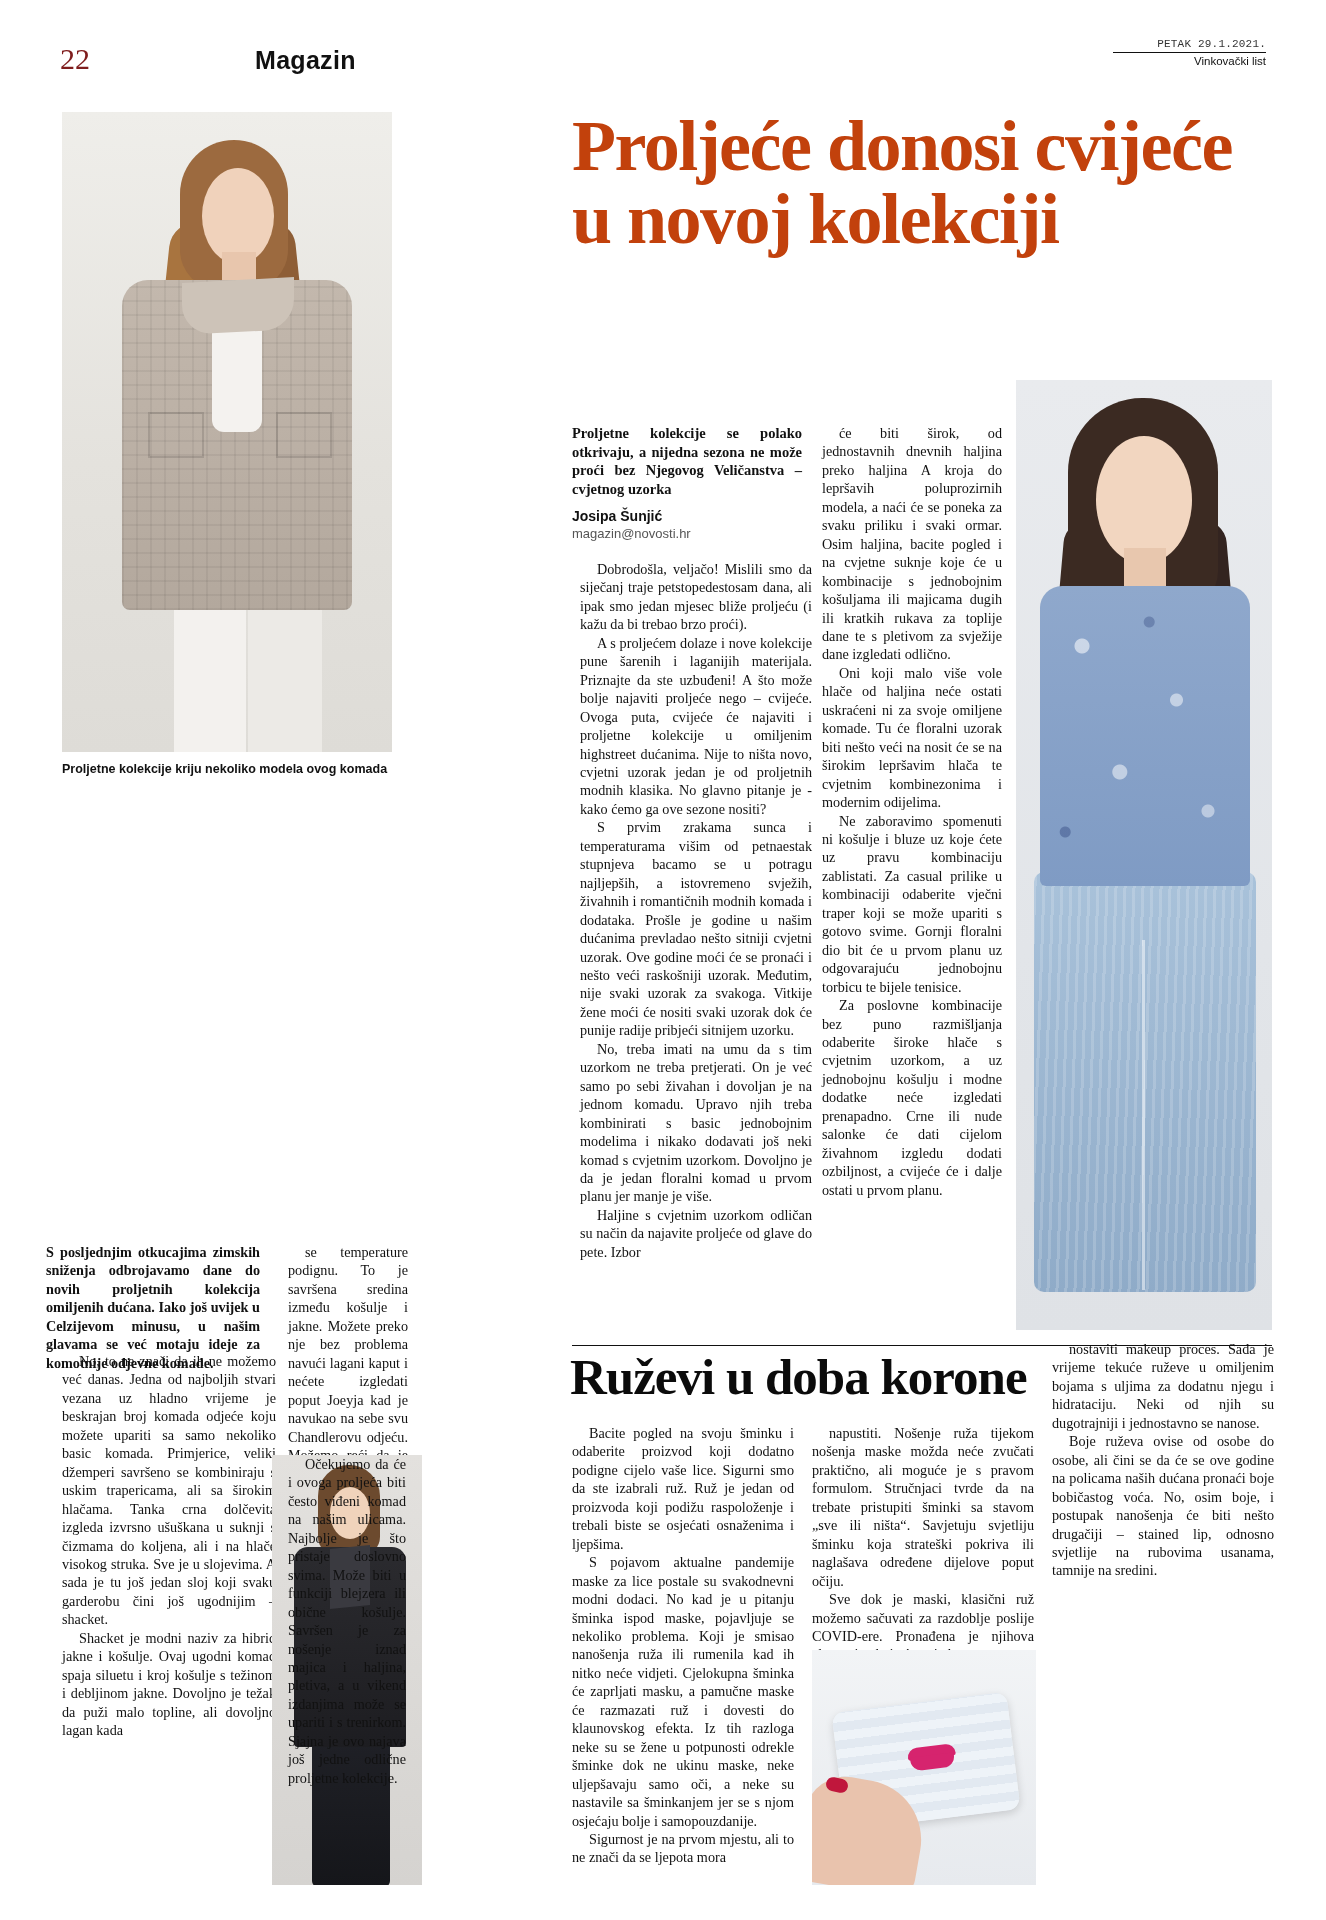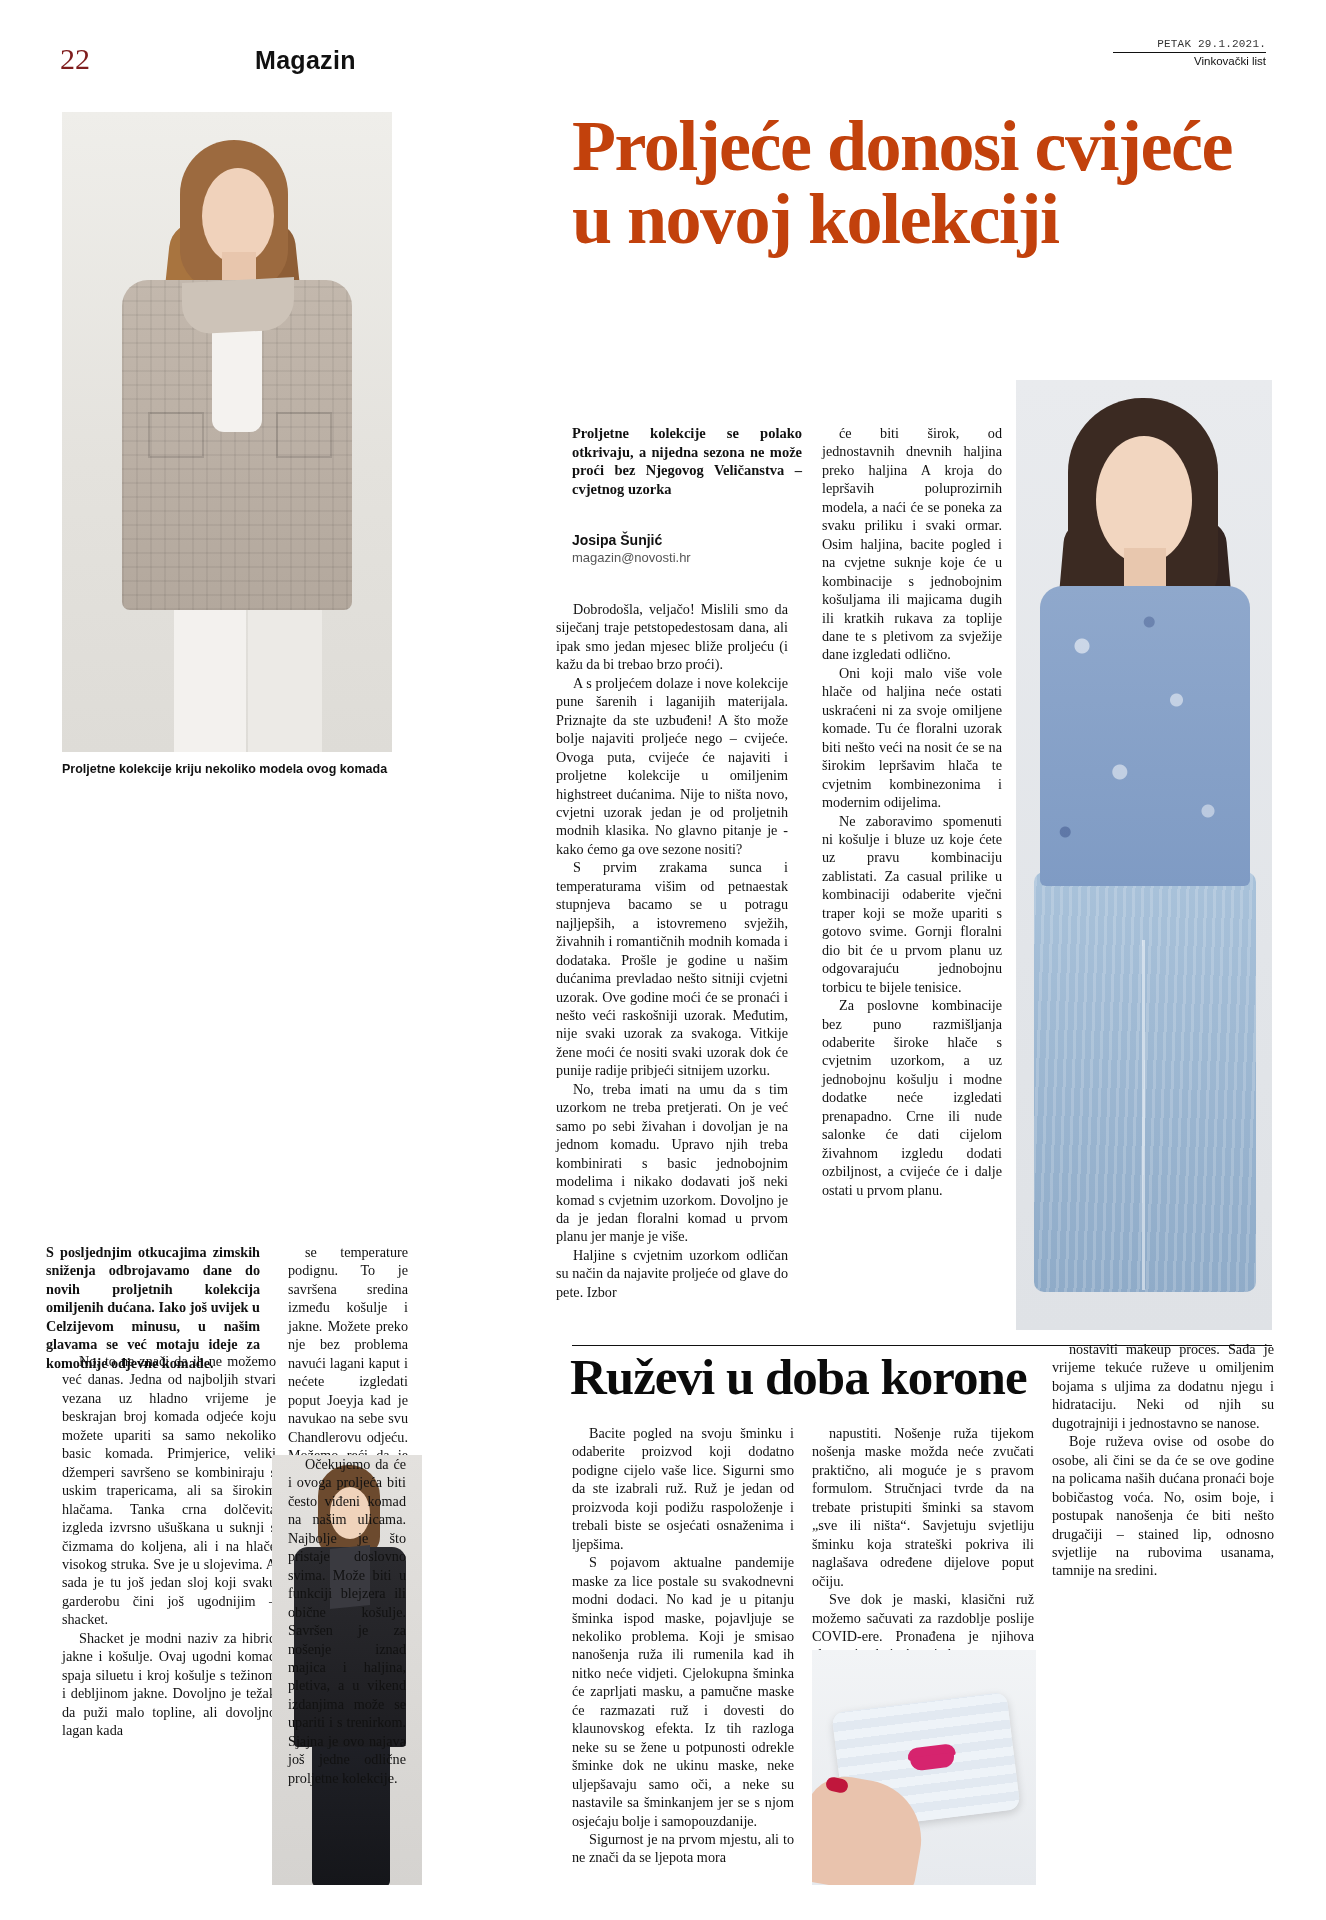--- a/index.html
+++ b/index.html
@@ -40,35 +40,35 @@
     font-family:"Liberation Serif",serif;font-weight:700;font-size:72px;line-height:1.02;
     letter-spacing:-1.5px;color:#c2410c;
   }
 
   
   .standfirst{
     position:absolute;left:572px;top:424px;width:230px;
     font-family:"Liberation Serif",serif;font-weight:700;font-size:14.5px;line-height:1.28;
     text-align:justify;color:#111;
   }
-  .byline{position:absolute;left:572px;top:532px;width:230px;}
+  .byline{position:absolute;left:572px;top:508px;width:230px;}
   .byline .name{font-family:"Liberation Sans",sans-serif;font-weight:700;font-size:14px;color:#111;}
   .byline .mail{font-family:"Liberation Sans",sans-serif;font-size:13px;color:#555;margin-top:2px;}
 
   
   .col{
     position:absolute;
     font-family:"Liberation Serif",serif;font-size:14.2px;line-height:1.30;
     text-align:justify;color:#111;
     -webkit-hyphens:auto;hyphens:auto;
   }
   .col p{margin:0;text-indent:17px;}
   .col p.first{text-indent:17px;}
 
-  #c-spring-1{left:556px;top:560px;width:232px;height:768px;margin-top:40px;}
+  #c-spring-1{left:580px;top:560px;width:232px;height:768px;}
   #c-spring-2{left:822px;top:424px;width:180px;height:904px;}
 
   
   .photo-blouse{position:absolute;left:1016px;top:380px;width:256px;height:950px;overflow:hidden;background:#dfe3e8;}
 
   
   .lead-bold{
     position:absolute;left:46px;top:1243px;width:214px;
     font-family:"Liberation Serif",serif;font-weight:700;font-size:14.2px;line-height:1.30;text-align:justify;
   }

